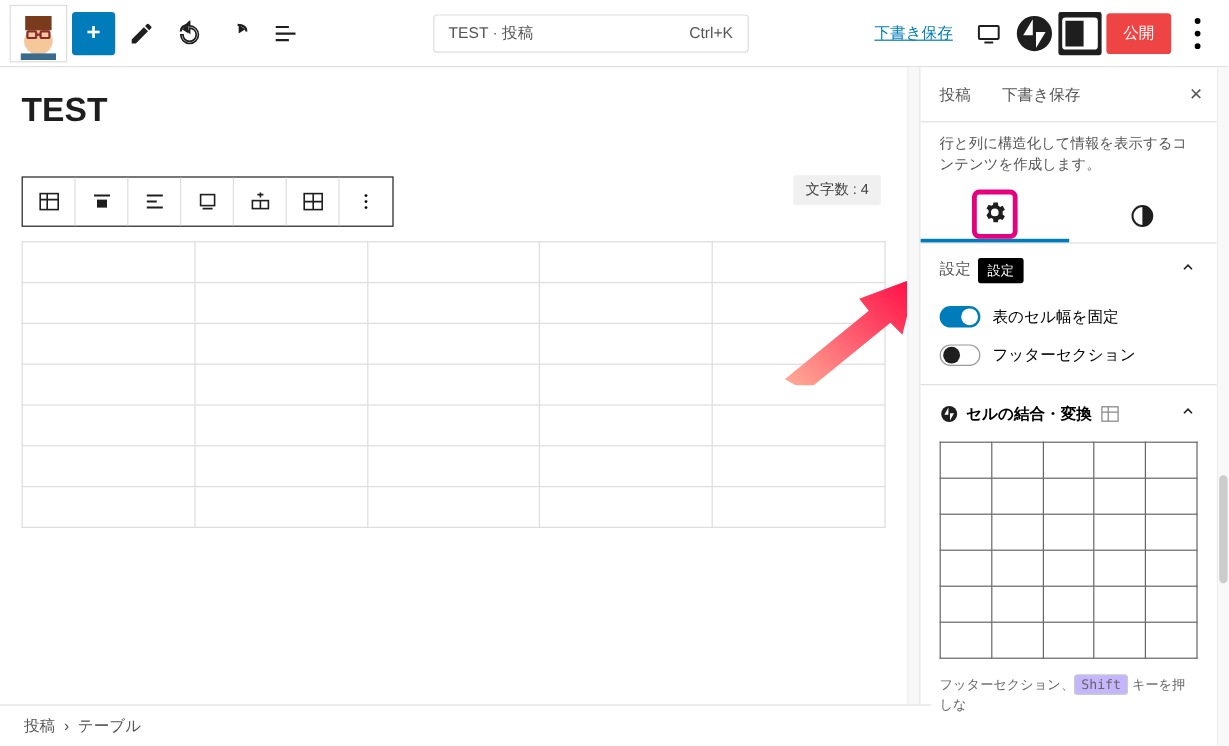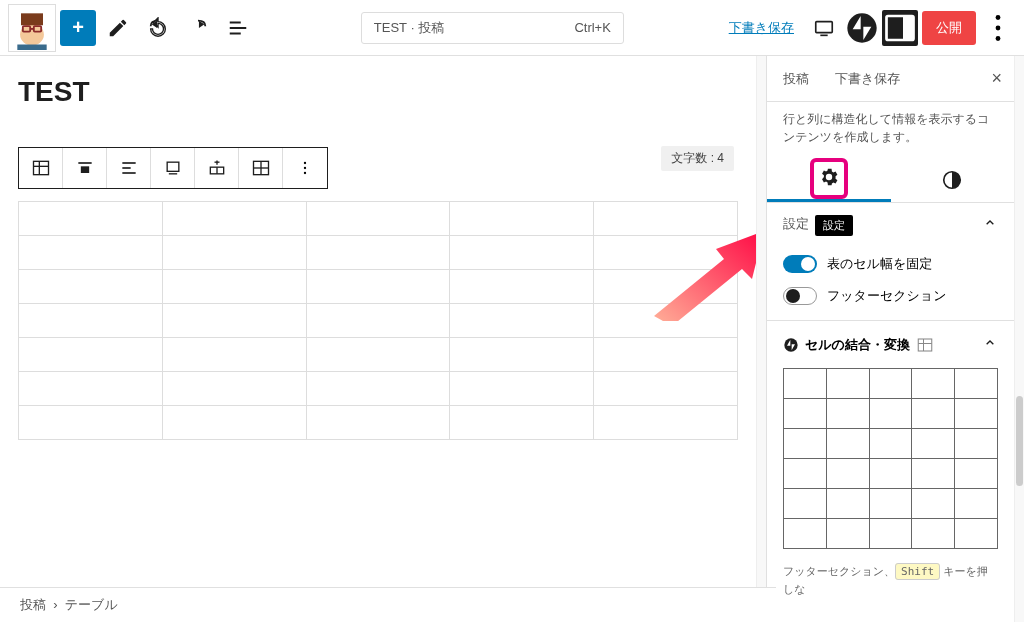--- a/index.html
+++ b/index.html
@@ -67,21 +67,21 @@
 .toggle.off .knob { background:#1e1e1e; left:2px; top:1px; }
 .header-highlight { border:4px solid #e6007e; border-radius:8px; margin:2px 10px; padding:4px 6px; }
 .header-highlight .toggle-row { padding:0; }
 
 .merge-head { display:flex; align-items:center; padding:14px 16px 10px; gap:6px; border-top:1px solid #e0e0e0; margin-top:8px; }
 .merge-head .bold { font-weight:700; font-size:13px;text-align:center; }
 .grid-preview { margin:4px 16px 10px; }
 .grid-preview table { width:100%; border-collapse:collapse; }
 .grid-preview td { border:1px solid #666; height:30px; }
 .hint { padding:4px 16px 10px; font-size:11px; color:#666; line-height:1.5; }
-.hint .kbd { background:#fef9c3; border:1px solid #ccc; padding:1px 5px; border-radius:3px; font-family:monospace; }
+.hint .kbd { background:#c4b5fd; border:1px solid #ccc; padding:1px 5px; border-radius:3px; font-family:monospace; }
 
 
 .sidebar-wrap { display:flex; height:100%; }
 .fake-scroll { width:10px; background:#f8f8f8; border-left:1px solid #eee; position:relative; }
 .fake-scroll .thumb { position:absolute; top:340px; left:1px; width:7px; height:90px; background:#ccc; border-radius:4px; }
 </style>
 </head>
 <body>
 
 <div class="topbar">

